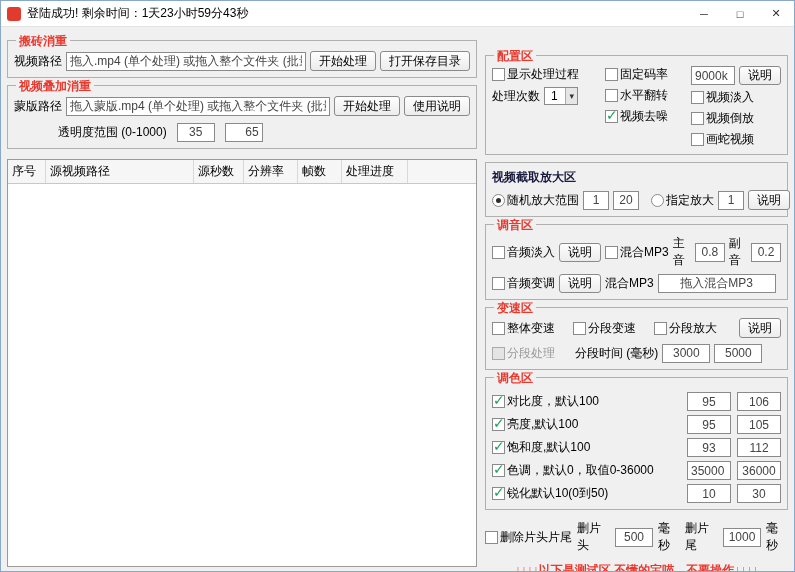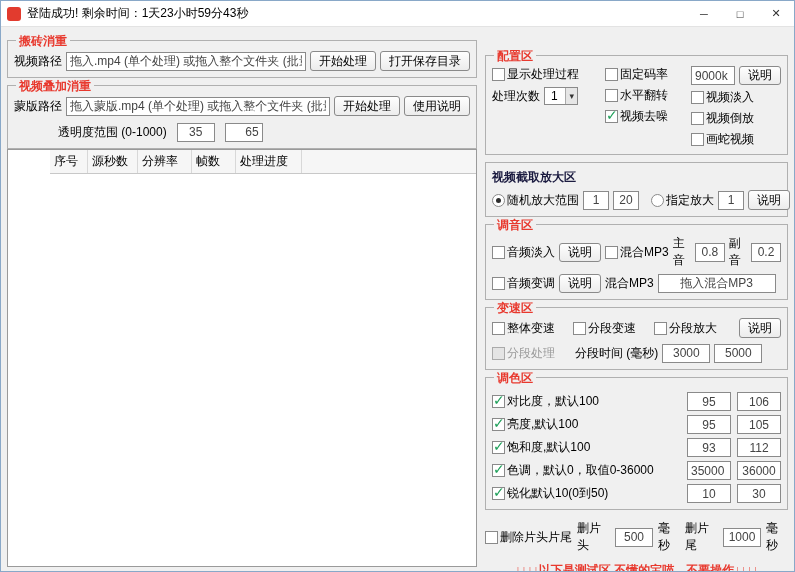--- a/index.html
+++ b/index.html
@@ -21,21 +21,21 @@
   .grow{flex:1;min-width:0;}
   .btn{border:1px solid #8a8a8a;background:linear-gradient(#fefefe,#ececec);border-radius:3px;height:20px;font-size:12px;padding:0 8px;font-family:inherit;white-space:nowrap;cursor:default;}
   .cb{display:inline-flex;align-items:center;gap:2px;white-space:nowrap;}
   input[type=checkbox]{appearance:none;-webkit-appearance:none;width:13px;height:13px;border:1px solid #8a8a8a;background:#fff;position:relative;flex:0 0 13px;}
   input[type=checkbox]:checked::after{content:"✓";color:#1fa05a;position:absolute;left:0px;top:-4px;font-size:14px;font-weight:bold;}
   input[type=checkbox].gray{background:#e4e4e4;border-color:#aaa;}
   input[type=radio]{appearance:none;-webkit-appearance:none;width:13px;height:13px;border:1px solid #8a8a8a;border-radius:50%;background:#fff;position:relative;flex:0 0 13px;}
   input[type=radio]:checked::after{content:"";position:absolute;left:3px;top:3px;width:5px;height:5px;border-radius:50%;background:#2e2e2e;} .w26{width:26px;} .w30{width:30px;} .w34{width:34px;} .w38{width:38px;} .w44{width:44px;} .w48{width:48px;} .w120{width:118px;text-align:center;}
   .select{border:1px solid #8a8a8a;background:#fff;height:18px;display:inline-flex;align-items:center;padding-left:6px;min-width:34px;justify-content:space-between;}
   .sel-arrow{font-size:9px;background:#e6e6e6;border-left:1px solid #aaa;height:100%;display:flex;align-items:center;padding:0 3px;color:#333;}
-  .table{flex:1;border:1px solid #9a9a9a;background:#fff;margin-top:0;display:flex;flex-direction:column;overflow:hidden;padding-left:42px;}
+  .table{flex:1;border:1px solid #9a9a9a;background:#fff;margin-top:10px;display:flex;flex-direction:column;overflow:hidden;}
   .thead{display:flex;border-bottom:1px solid #c8c8c8;background:#f6f6f6;flex:0 0 21px;}
   .th{border-right:1px solid #d8d8d8;padding:3px 4px;font-size:12px;white-space:nowrap;overflow:hidden;}
   .tbody{flex:1;background:#fff;}
   .cfg{display:flex;gap:6px;}
   .cfg .c{display:flex;flex-direction:column;gap:4px;}
   .sectitle{font-weight:bold;color:#1b1b40;}
   .crow{display:flex;align-items:center;margin:4px 0;gap:6px;}
   .crow .sp{flex:1;}
   .trimrow{display:flex;align-items:center;gap:5px;margin-top:10px;}
   .warning{color:#e8392e;font-weight:bold;font-size:12px;text-align:center;margin-top:8px;white-space:nowrap;}
@@ -79,20 +79,21 @@
         <div class="row" style="margin-top:6px;padding-left:44px;gap:10px;">
           <span>透明度范围 (0-1000)</span>
           <input type="text" class="in w38" style="text-align: center;" value="35">
           <input type="text" class="in w38" style="text-align: right;" value="65">
         </div>
       </div>
 
       <div class="table">
         <div class="thead">
           <span class="th" style="width:38px">序号</span>
+          <span class="th" style="width:148px">源视频路径</span>
           <span class="th" style="width:50px">源秒数</span>
           <span class="th" style="width:54px">分辨率</span>
           <span class="th" style="width:44px">帧数</span>
           <span class="th" style="width:66px">处理进度</span>
           <span class="th" style="flex:1;border-right:none;"></span>
         </div>
         <div class="tbody"></div>
       </div>
     </div>
 

